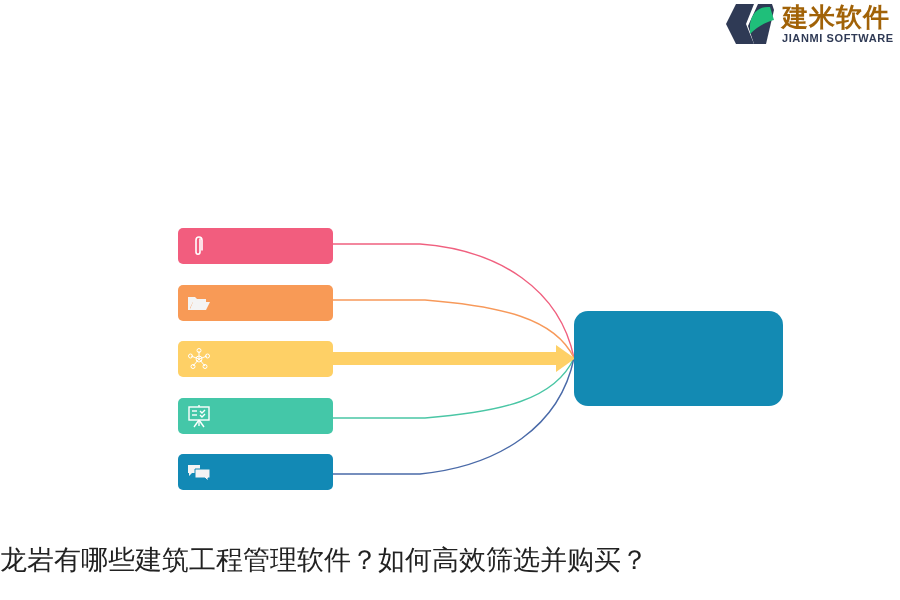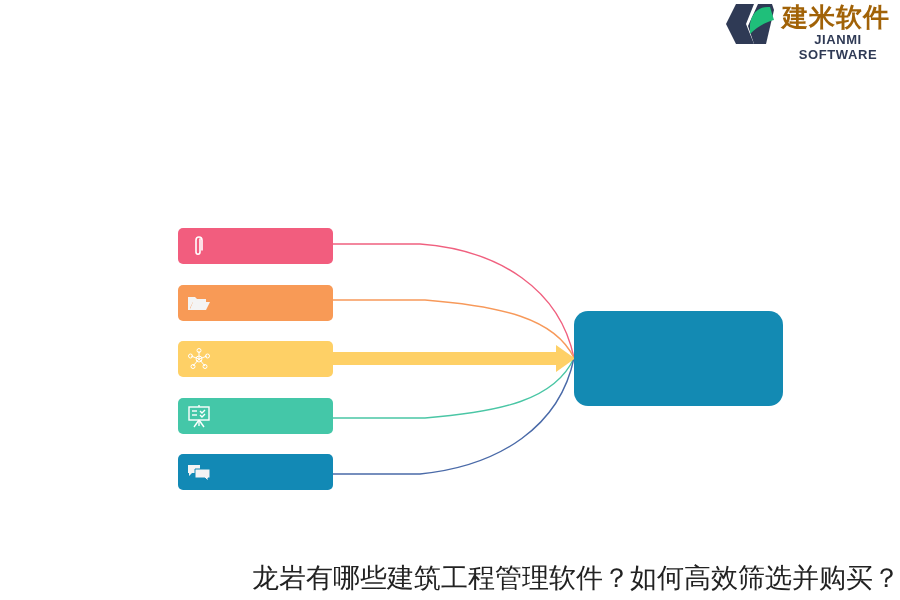--- a/index.html
+++ b/index.html
@@ -1,25 +1,25 @@
 <!DOCTYPE html>
 <html><head>
 <meta charset="utf-8">
 <style>
   html, body { margin:0; padding:0; }
   body { width:900px; height:600px; background:#ffffff; position:relative; overflow:hidden; font-family:"DejaVu Sans", sans-serif; }
   .logo { position:absolute; left:724px; top:2px; width:176px; height:44px; }
   .logo-mark { position:absolute; left:0; top:0; width:52px; height:44px; }
   .logo-cn { position:absolute; left:58px; top:-2px; font-size:26px; font-weight:bold; color:#a16207; letter-spacing:1px; font-family:"DejaVu Sans", sans-serif; }
-  .logo-en { position:absolute; left:52px; top:30px; font-size:13px; color:#2f3a55; letter-spacing:0.6px; font-family:"Liberation Sans", sans-serif; font-weight:bold;text-align:center; }
+  .logo-en { position:absolute; left:58px; top:30px; font-size:11px; color:#2f3a55; letter-spacing:0.6px; font-family:"Liberation Sans", sans-serif; font-weight:bold;text-align:center; }
   .connectors { position:absolute; left:0; top:0; width:900px; height:600px; }
   .node { position:absolute; left:178px; width:155px; height:36px; border-radius:5px; }
   .node .icon { position:absolute; left:8px; top:6px; width:26px; height:24px; }
   .center-node { position:absolute; left:574px; top:311px; width:209px; height:95px; border-radius:14px; }
-  .caption { position:absolute; left:0; width:900px; top:560px; text-align:right; font-size:27px; color:#222; font-family:"DejaVu Serif", serif; }
+  .caption { position:absolute; left:0; width:900px; top:542px; text-align:left; font-size:27px; color:#222; font-family:"DejaVu Serif", serif; }
 </style>
 </head>
 <body>
 
 <div class="logo">
   <svg class="logo-mark" viewBox="0 0 52 44">
     <polygon points="12,2 30,2 22,22 30,42 12,42 2,22" fill="#2f3a55"></polygon>
     <polygon points="34,2 48,2 50,8 42,42 30,42 24,24" fill="#2f3a55"></polygon>
     <path d="M26,22 C28,10 36,4 46,5 L50,18 C42,20 34,24 26,32 Z" fill="#1fbf7a"></path>
   </svg>

